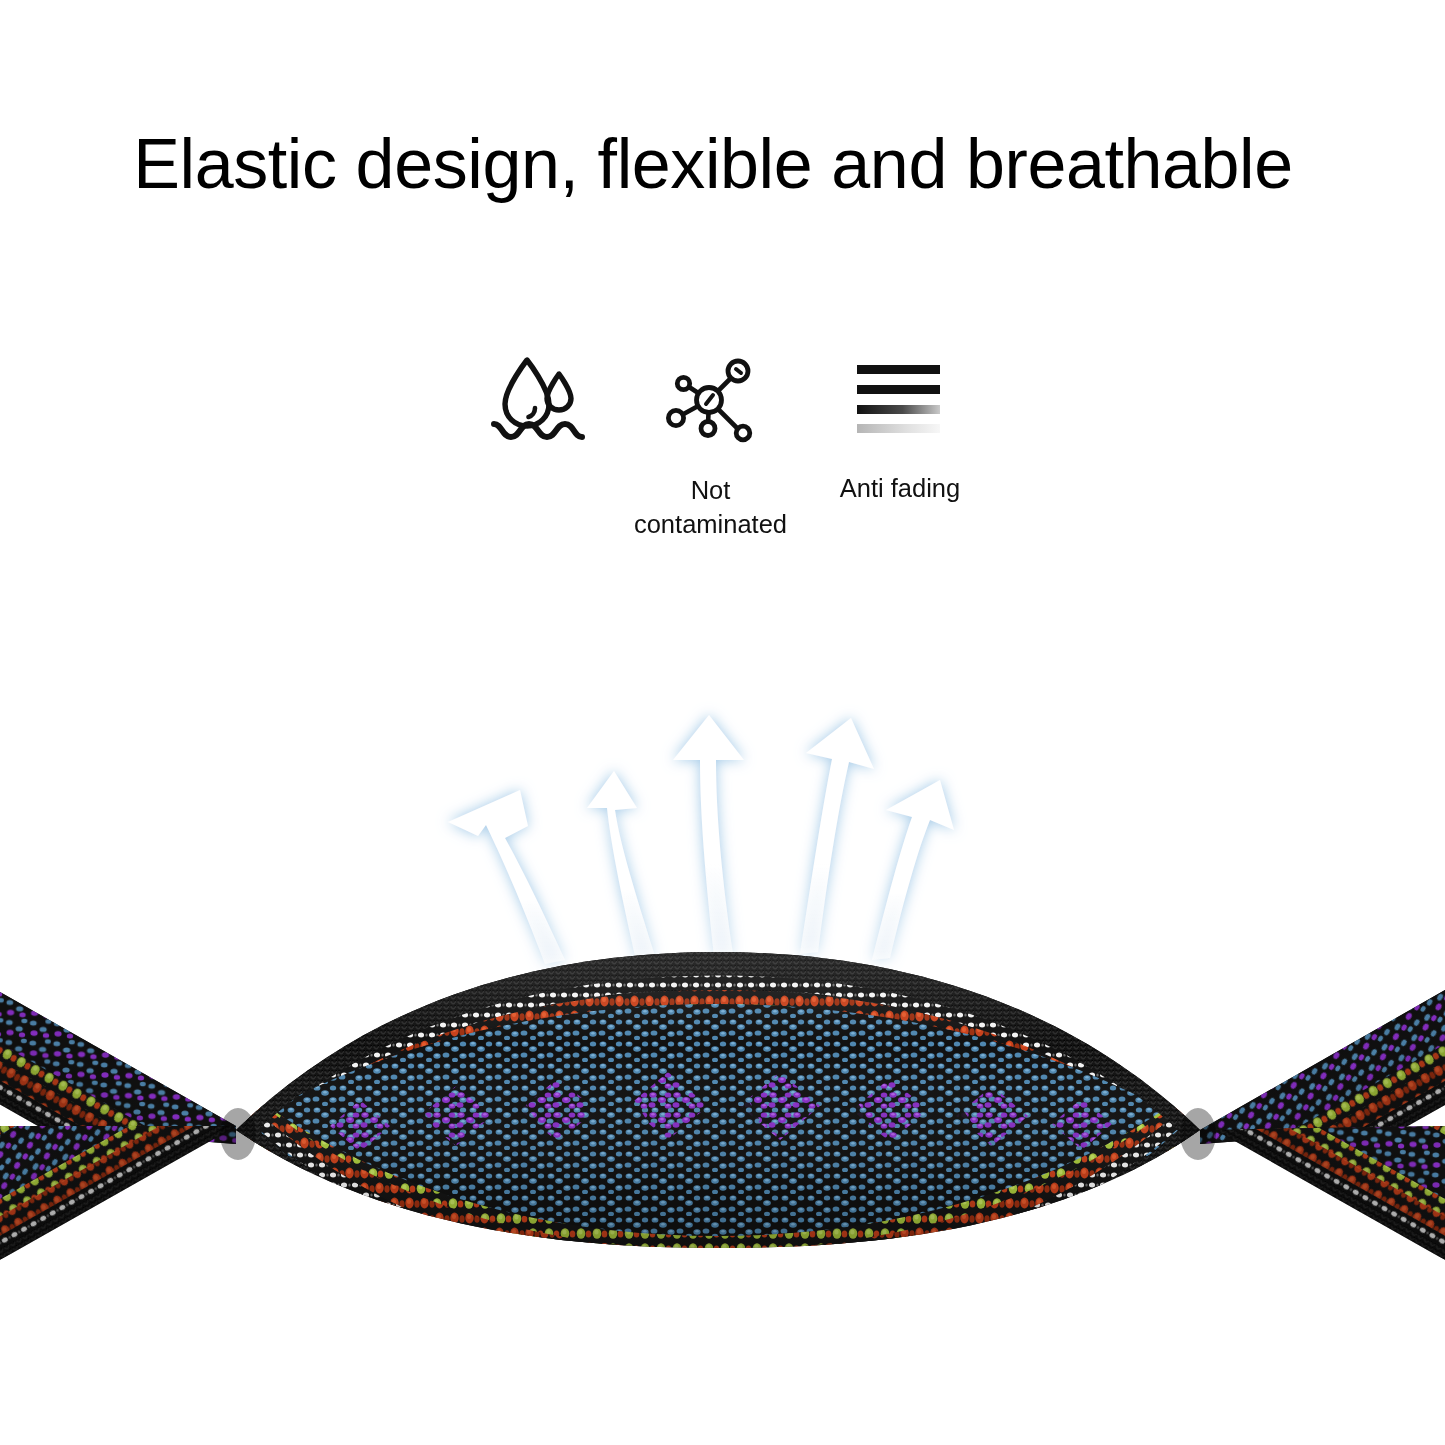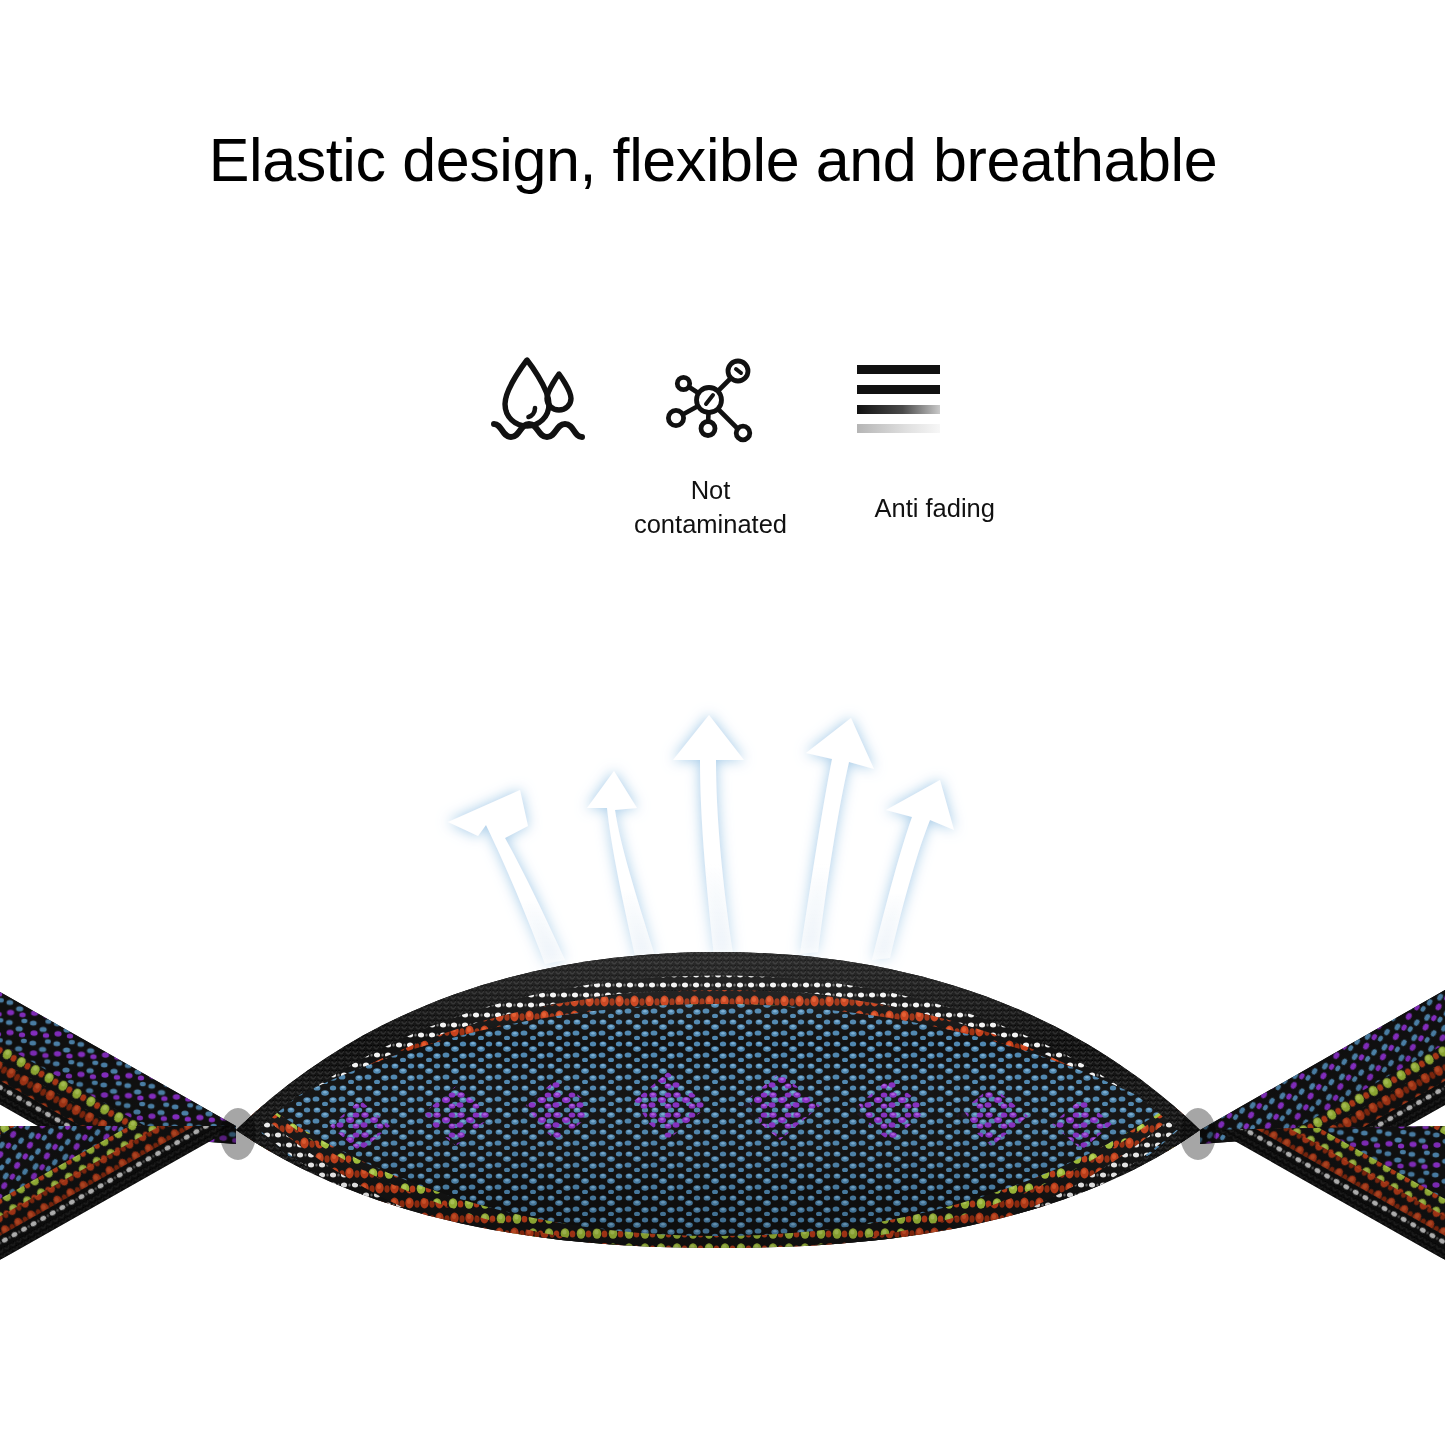--- a/index.html
+++ b/index.html
@@ -19,21 +19,21 @@
     overflow: hidden;
   }
 
   
   #title {
     position: absolute;
     left: 0;
     top: 128px;
     width: 1426px;
     text-align: center;
-    font-size: 61px;
+    font-size: 70px;
     font-weight: 400;
     letter-spacing: -0.4px;
     color: #000000;
     line-height: 1.05;
     white-space: nowrap;
   }
 
   
   #features {
     position: absolute;
@@ -56,21 +56,21 @@
     margin-top: 22px;
     font-size: 25.5px;
     line-height: 1.32;
     color: #111111;
     text-align: center;
     font-weight: 400;
   }
   #feature-0 { left: 0px;   width: 165px; }
   #feature-1 { left: 163px; width: 185px; }
   #feature-2 { left: 350px; width: 190px; }
-  #feature-2 .feature-label { margin-top: 40px; text-align: right; }
+  #feature-2 .feature-label { margin-top: 20px; }
   #feature-1 .feature-label { }
 
   
   #airflow {
     position: absolute;
     left: 0;
     top: 640px;
     width: 1445px;
     height: 420px;
   }

